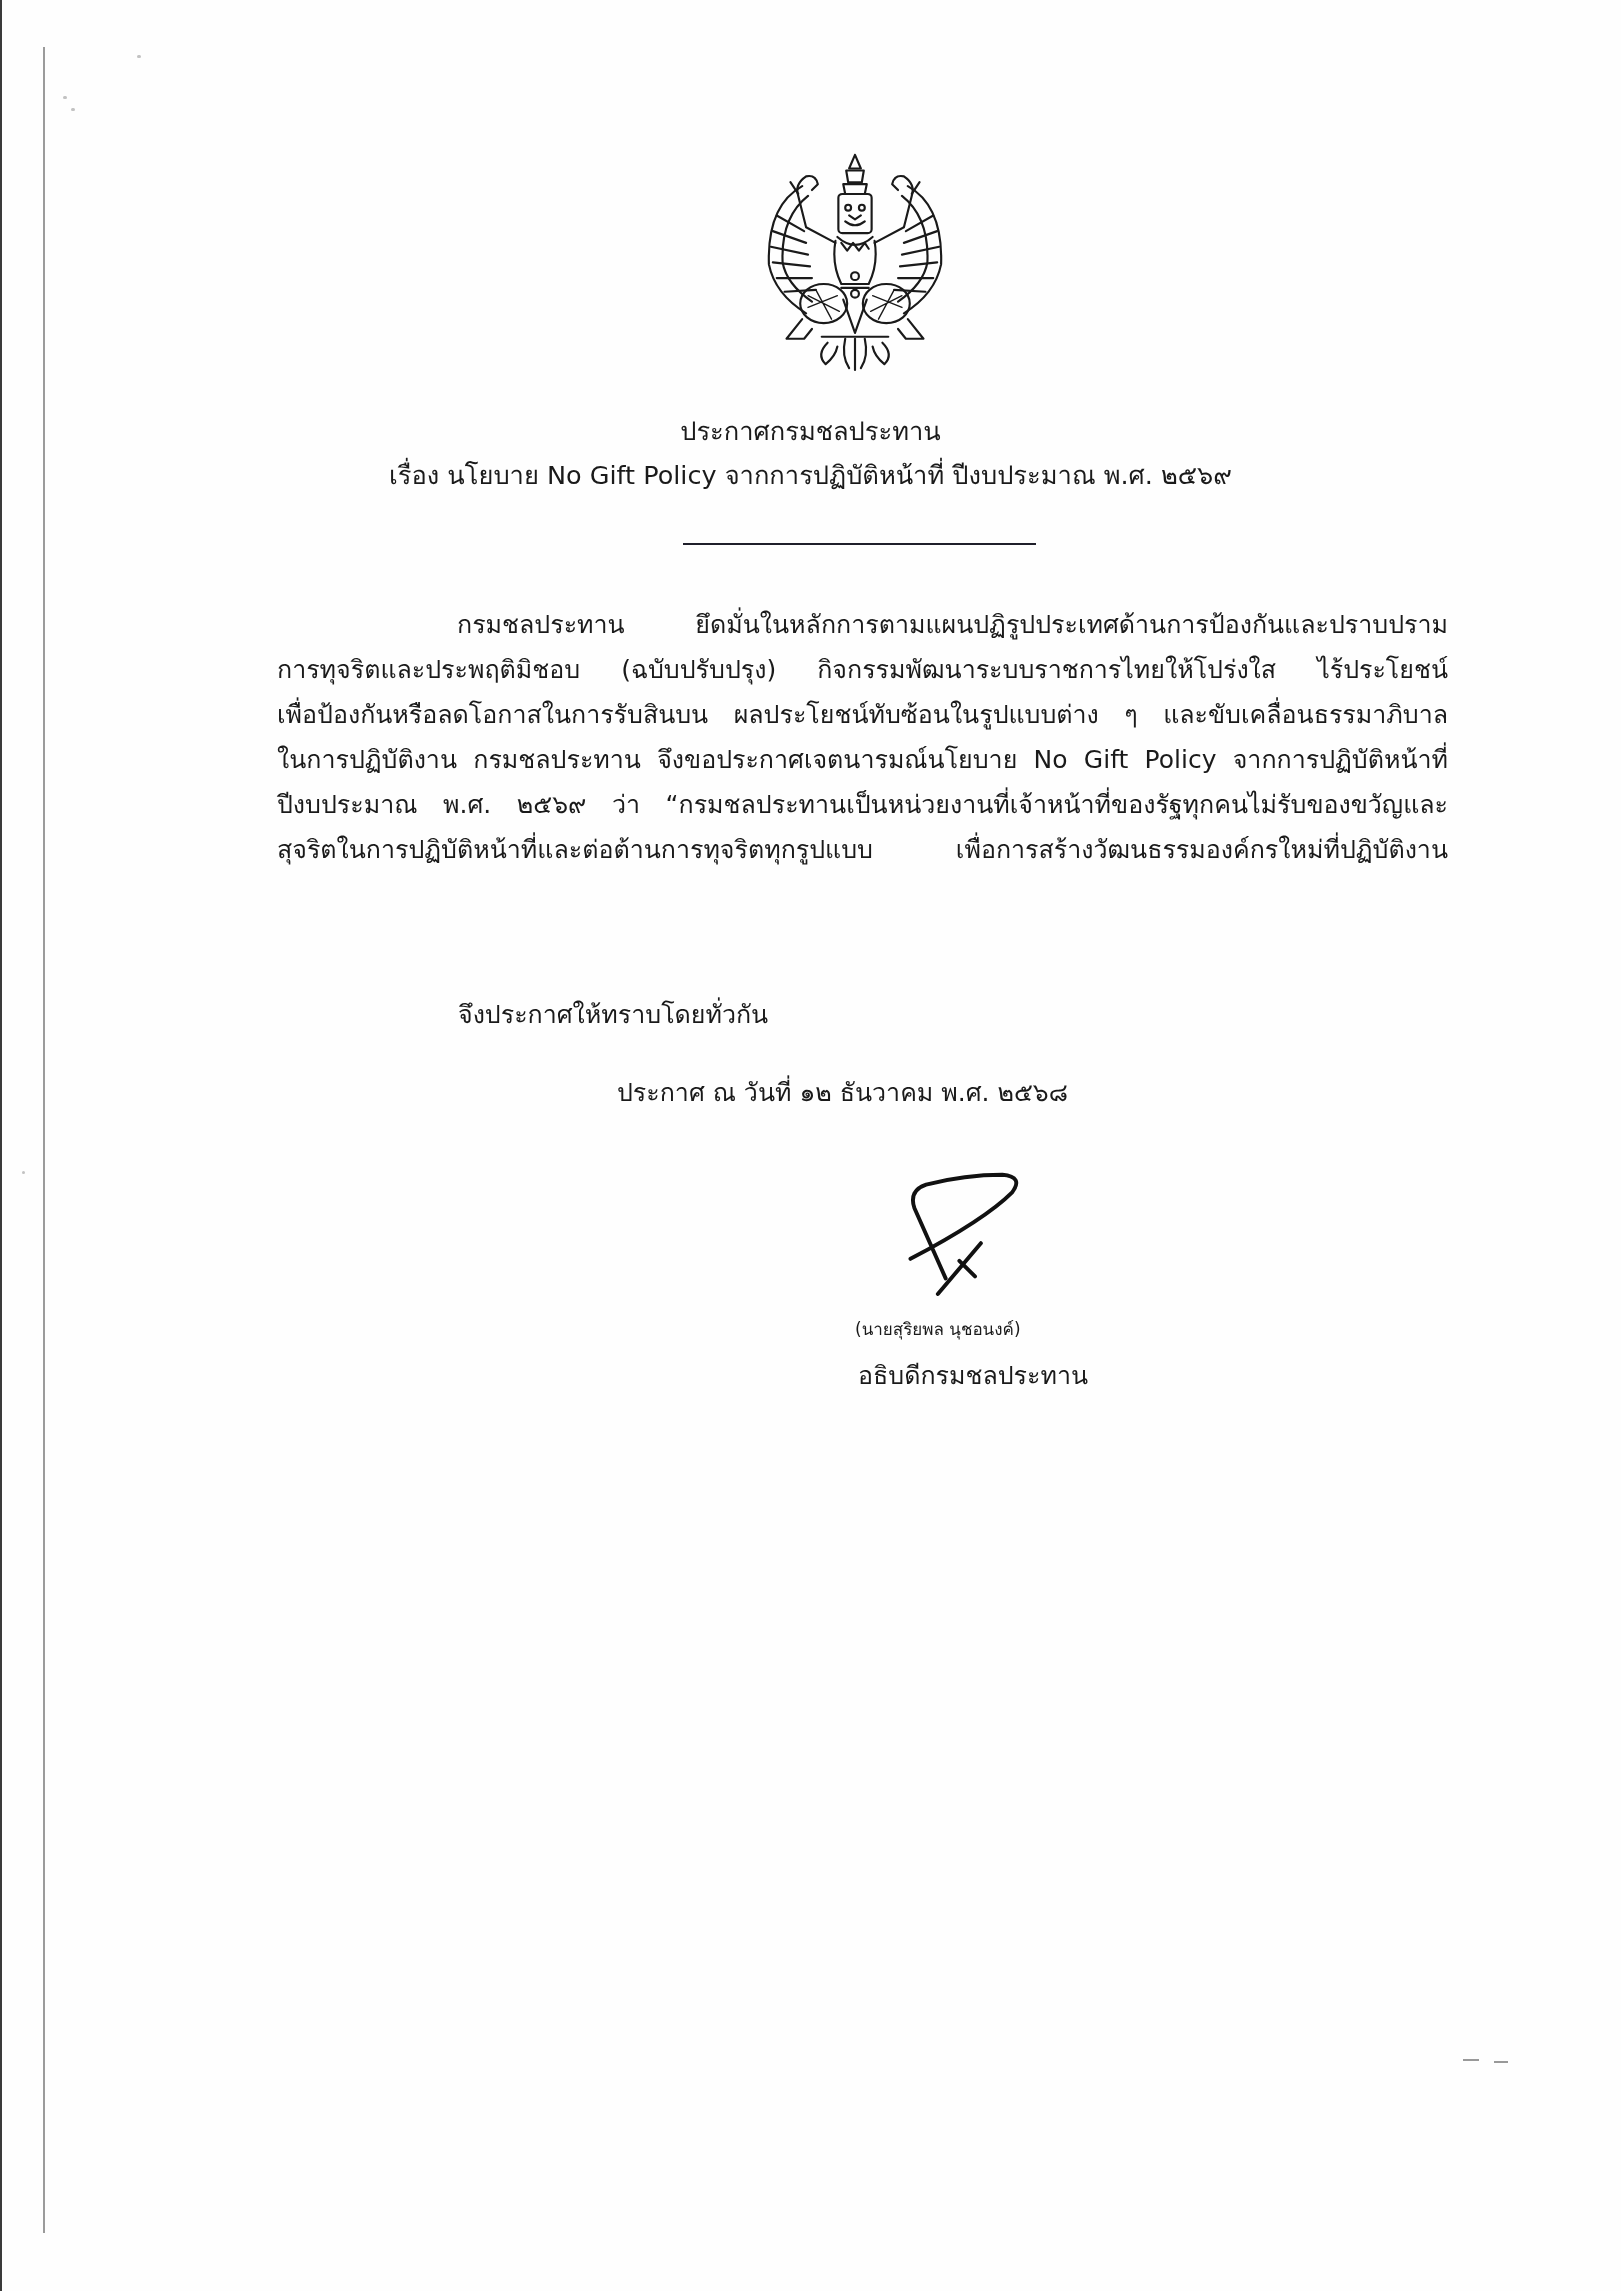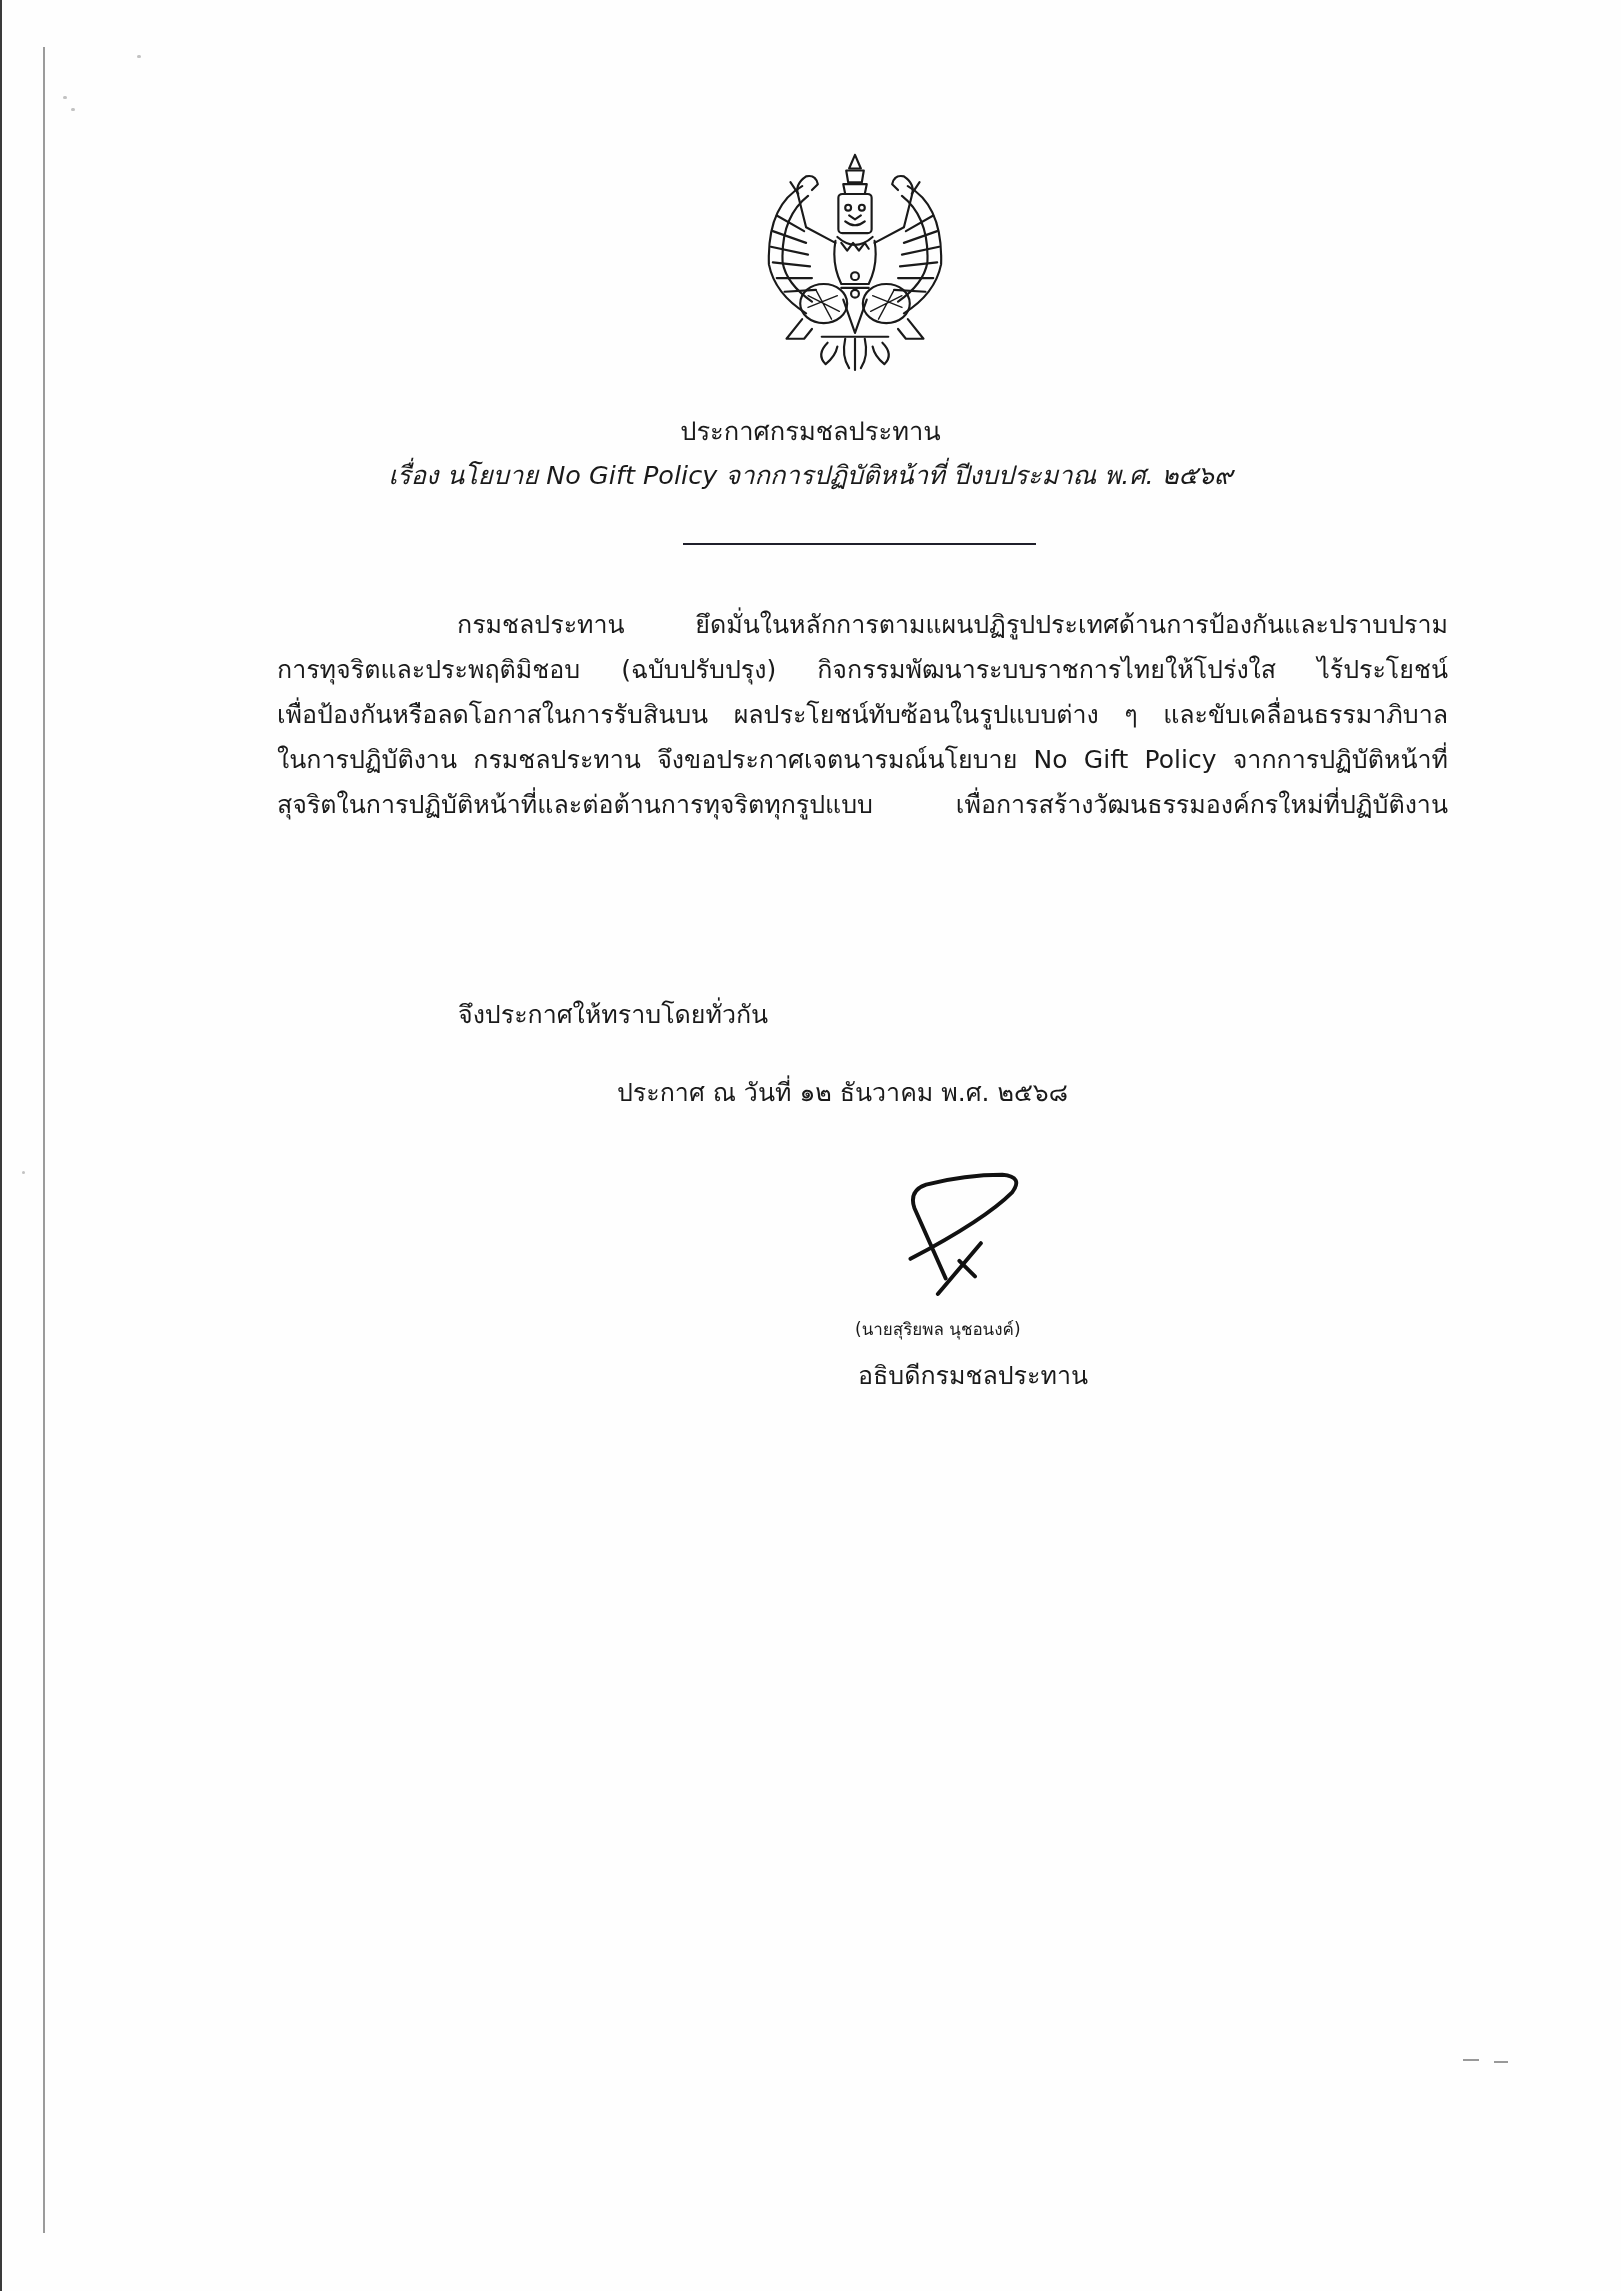--- a/index.html
+++ b/index.html
@@ -60,21 +60,21 @@
     .heading {
       position: absolute;
       left: 0;
       width: 1621px;
       text-align: center;
       font-size: 25.5px;
       line-height: 33px;
       white-space: nowrap;
     }
     .heading.title { top: 415px; }
-    .heading.subject { top: 459px; font-style: italic; }
+    .heading.subject { top: 459px; }
     .divider {
       position: absolute;
       left: 683px;
       top: 543px;
       width: 353px;
       height: 2px;
       background: #1f1f2a;
     }
     .body-text {
       position: absolute;
@@ -216,20 +216,21 @@
   <div class="heading title">ประกาศกรมชลประทาน</div>
   <div class="heading subject">เรื่อง นโยบาย No Gift Policy จากการปฏิบัติหน้าที่ ปีงบประมาณ พ.ศ. ๒๕๖๙</div>
 
   <div class="divider"></div>
 
   <div class="body-text">
     <span class="body-line first">กรมชลประทาน ยึดมั่นในหลักการตามแผนปฏิรูปประเทศด้านการป้องกันและปราบปราม</span>
     <span class="body-line">การทุจริตและประพฤติมิชอบ (ฉบับปรับปรุง) กิจกรรมพัฒนาระบบราชการไทยให้โปร่งใส ไร้ประโยชน์</span>
     <span class="body-line">เพื่อป้องกันหรือลดโอกาสในการรับสินบน ผลประโยชน์ทับซ้อนในรูปแบบต่าง ๆ และขับเคลื่อนธรรมาภิบาล</span>
     <span class="body-line">ในการปฏิบัติงาน กรมชลประทาน จึงขอประกาศเจตนารมณ์นโยบาย No Gift Policy จากการปฏิบัติหน้าที่</span>
+    <span class="body-line">ปีงบประมาณ พ.ศ. ๒๕๖๙ ว่า “กรมชลประทานเป็นหน่วยงานที่เจ้าหน้าที่ของรัฐทุกคนไม่รับของขวัญและ</span>
     <span class="body-line">สุจริตในการปฏิบัติหน้าที่และต่อต้านการทุจริตทุกรูปแบบ  เพื่อการสร้างวัฒนธรรมองค์กรใหม่ที่ปฏิบัติงาน</span>
   </div>
 
   <div class="closing">จึงประกาศให้ทราบโดยทั่วกัน</div>
 
   <div class="dateline">ประกาศ ณ วันที่ ๑๒ ธันวาคม พ.ศ. ๒๕๖๘</div>
 
   <svg class="signature" viewBox="0 0 180 140" fill="none" stroke="#111" stroke-width="4" stroke-linecap="round" stroke-linejoin="round">
     <path d="M60 120 L28 48 Q22 30 40 24 Q80 14 118 14 Q140 16 128 32 Q100 60 24 100"></path>
     <path d="M96 84 L52 136"></path>

